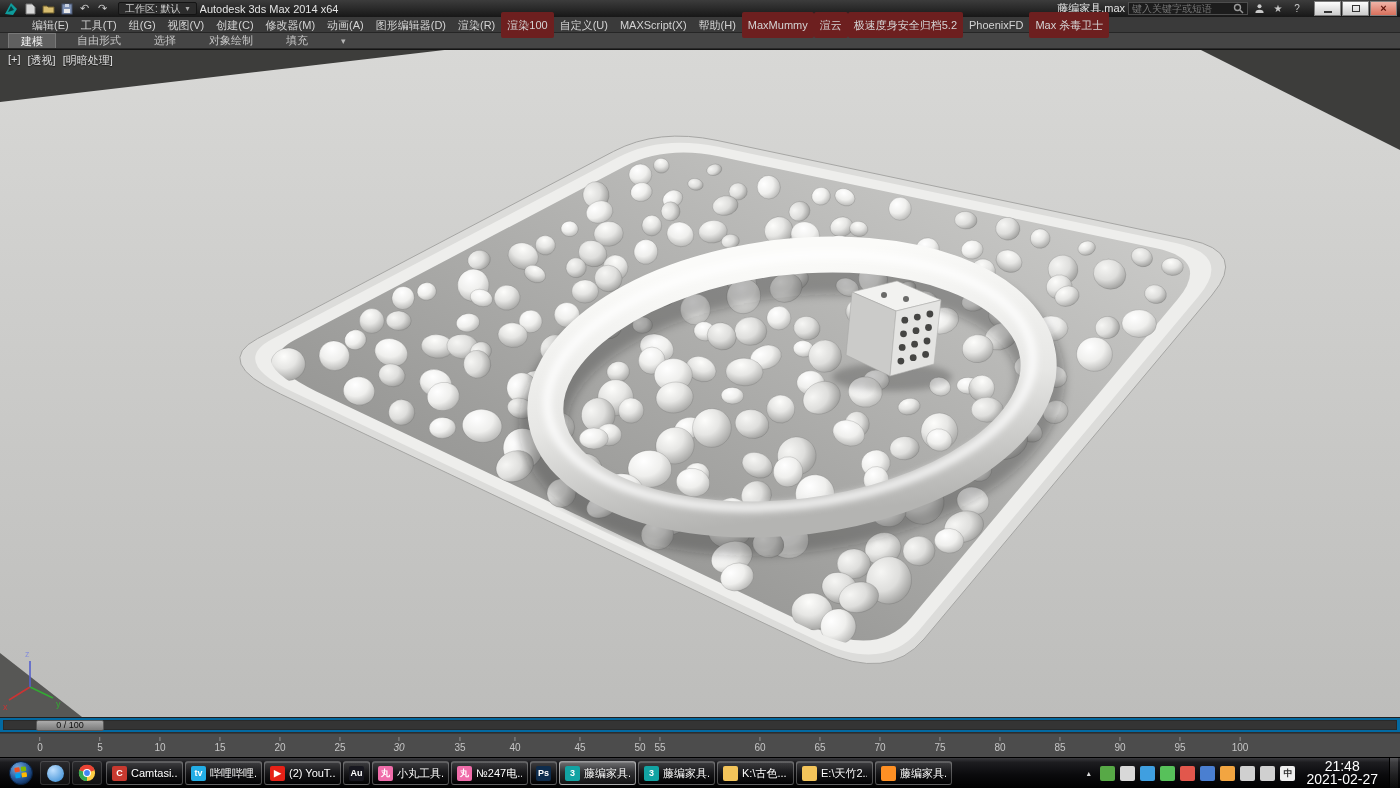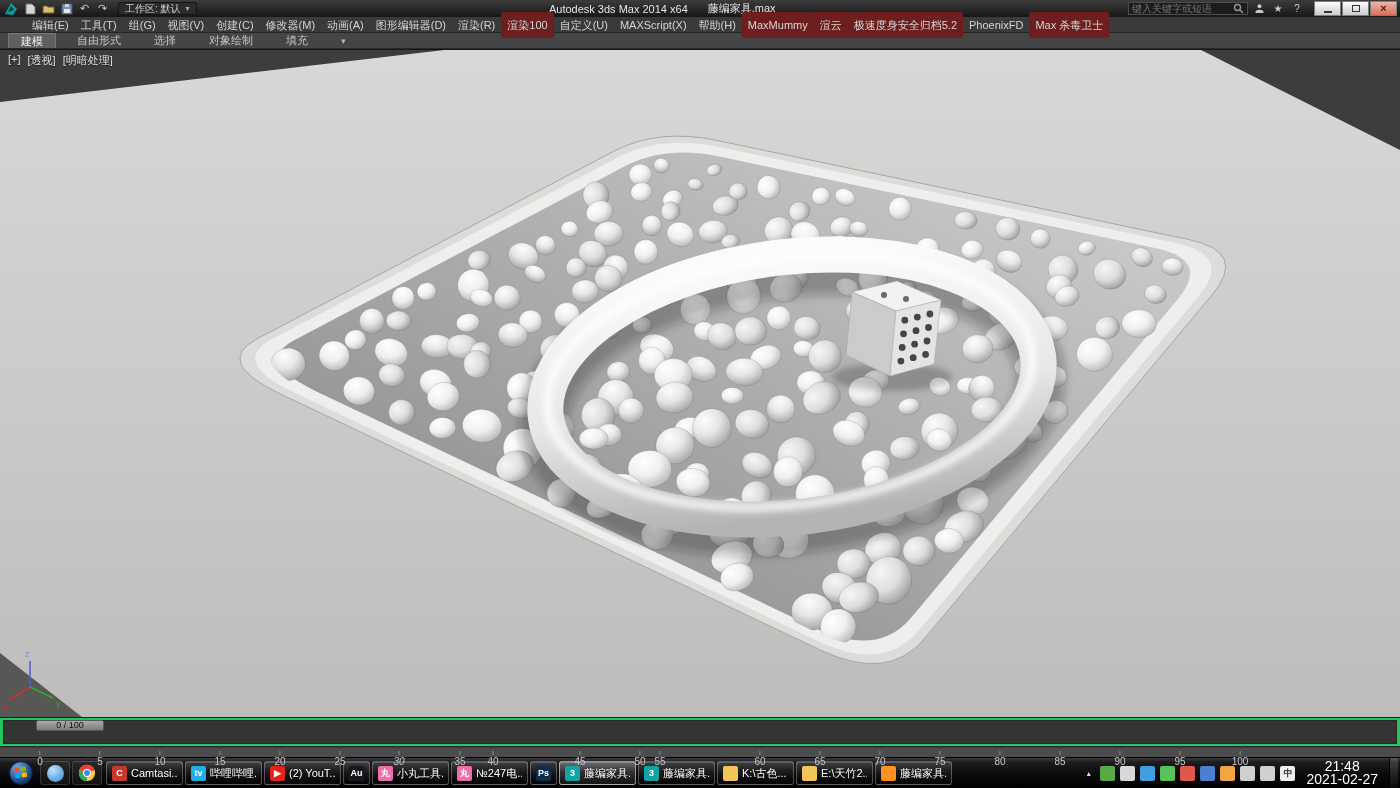--- a/index.html
+++ b/index.html
@@ -9,21 +9,21 @@
 
   
   .titlebar{height:17px;background:linear-gradient(#3c3c3c,#171717);display:flex;
             align-items:center;gap:3px;padding:0 3px;color:#d8d8d8;font-size:11px}
   .logo{width:15px;height:15px;display:flex;align-items:center;justify-content:center}
   .qat{display:flex;gap:3px;align-items:center;margin-left:2px}
   .qicon{width:15px;height:14px;display:flex;align-items:center;justify-content:center;color:#c9c9c9;font-size:11px;line-height:1}
   .workspace{display:flex;align-items:center;gap:5px;background:#2c2c2c;border:1px solid #141414;
              border-radius:2px;padding:0 6px;height:13px;font-size:10px;color:#cfcfcf;margin-left:5px}
   .car{font-size:8px;color:#aaa;font-style:normal}
-  .tb-center{flex:1;display:flex;justify-content:center;align-items:center;gap:20px;font-size:11px;color:#e4e4e4;overflow:hidden;white-space:nowrap}
+  .tb-center{flex:1;display:flex;justify-content:space-between;align-items:center;gap:20px;font-size:11px;color:#e4e4e4;overflow:hidden;white-space:nowrap}
   .searchbox{display:flex;align-items:center;background:#1c1c1c;border:1px solid #4d4d4d;height:13px;width:120px;padding:0 3px;gap:3px}
   .searchbox input{flex:1;min-width:0;background:transparent;border:0;outline:0;color:#b5b5b5;font-size:10px;font-family:inherit}
   .ic-btn{width:16px;height:14px;display:flex;align-items:center;justify-content:center;color:#c9c9c9;font-size:10px}
   .winctl{display:flex;margin-left:5px}
   .wbtn{width:27px;height:15px;border:1px solid #7e7e7e;background:linear-gradient(#fdfdfd,#cbcbcb);
         display:flex;align-items:center;justify-content:center;margin-left:1px}
   .wbtn.close{background:linear-gradient(#f0b4a8,#d8705c)}
   .g-min{width:8px;height:2px;background:#333;margin-top:7px}
   .g-max{width:8px;height:7px;border:1px solid #333}
   .g-close{color:#5c120a;font-size:11px;font-weight:bold;line-height:1}
@@ -42,21 +42,21 @@
 
   
   .viewport{position:relative;width:1400px;height:668px;background:#3d3d3b}
   .viewport svg{position:absolute;left:0;top:0;display:block}
   .vp-labels{position:absolute;top:4px;left:8px;display:flex;gap:7px;font-size:11px;color:#e2e2e2;
              text-shadow:0 1px 1px rgba(0,0,0,.65)}
 
   
   .bottombar{height:40px;display:flex;background:#454545;border-top:1px solid #202020}
   .bb-left{flex:1;display:flex;flex-direction:column;min-width:0}
-  .timeslider{height:29px;background:#22c55e;border-bottom:1px solid #2d2d2d;position:relative}
+  .timeslider{height:15px;background:#0369a1;border-bottom:1px solid #2d2d2d;position:relative}
   .ts-track{position:absolute;left:3px;right:3px;top:2px;bottom:2px;background:#343434;border:1px solid #292929}
   .ts-handle{position:absolute;left:36px;top:2px;width:68px;height:11px;background:linear-gradient(#ababab,#7c7c7c);
              border:1px solid #585858;border-radius:2px;color:#101010;font-size:9px;display:flex;
              align-items:center;justify-content:center;line-height:1}
   .trackbar{flex:1;position:relative;background:#4c4c4c;border-top:1px solid #3a3a3a}
   .tick{position:absolute;top:3px;transform:translateX(-50%);color:#c6c6c6;font-size:10px;text-align:center;line-height:11px}
   .tick i{display:block;width:1px;height:4px;background:#8f8f8f;margin:0 auto 1px;font-style:normal}
   .bb-right{width:122px;border-left:1px solid #333;display:flex;align-items:center;justify-content:center;background:#454545}
   .expert-btn{font-size:11px;color:#dadada;padding:2px 7px;background:#4f4f4f;border:1px solid #616161;border-radius:2px;white-space:nowrap}
 
@@ -484,21 +484,21 @@
       </div>
       <div class="trackbar">
           <div class="tick" style="left: 40px;"><i></i>0</div>
           <div class="tick" style="left: 100px;"><i></i>5</div>
           <div class="tick" style="left: 160px;"><i></i>10</div>
           <div class="tick" style="left: 220px;"><i></i>15</div>
           <div class="tick" style="left: 280px;"><i></i>20</div>
           <div class="tick" style="left: 340px;"><i></i>25</div>
           <div class="tick" style="left: 399px; font-style: italic;"><i></i>30</div>
           <div class="tick" style="left: 460px;"><i></i>35</div>
-          <div class="tick" style="left: 493px; text-align: right;"><i></i>40</div>
+          <div class="tick" style="left: 515px; text-align: right;"><i></i>40</div>
           <div class="tick" style="left: 580px;"><i></i>45</div>
           <div class="tick" style="left: 640px;"><i></i>50</div>
           <div class="tick" style="left: 660px;"><i></i>55</div>
           <div class="tick" style="left: 760px;"><i></i>60</div>
           <div class="tick" style="left: 820px;"><i></i>65</div>
           <div class="tick" style="left: 880px;"><i></i>70</div>
           <div class="tick" style="left: 940px;"><i></i>75</div>
           <div class="tick" style="left: 1000px;"><i></i>80</div>
           <div class="tick" style="left: 1060px;"><i></i>85</div>
           <div class="tick" style="left: 1120px;"><i></i>90</div>

